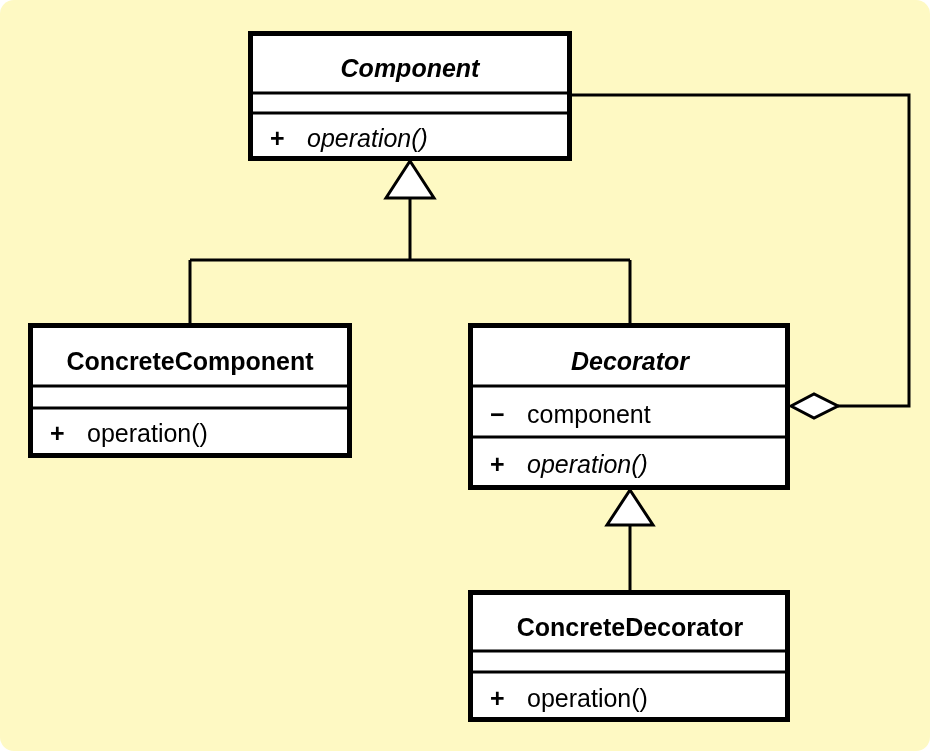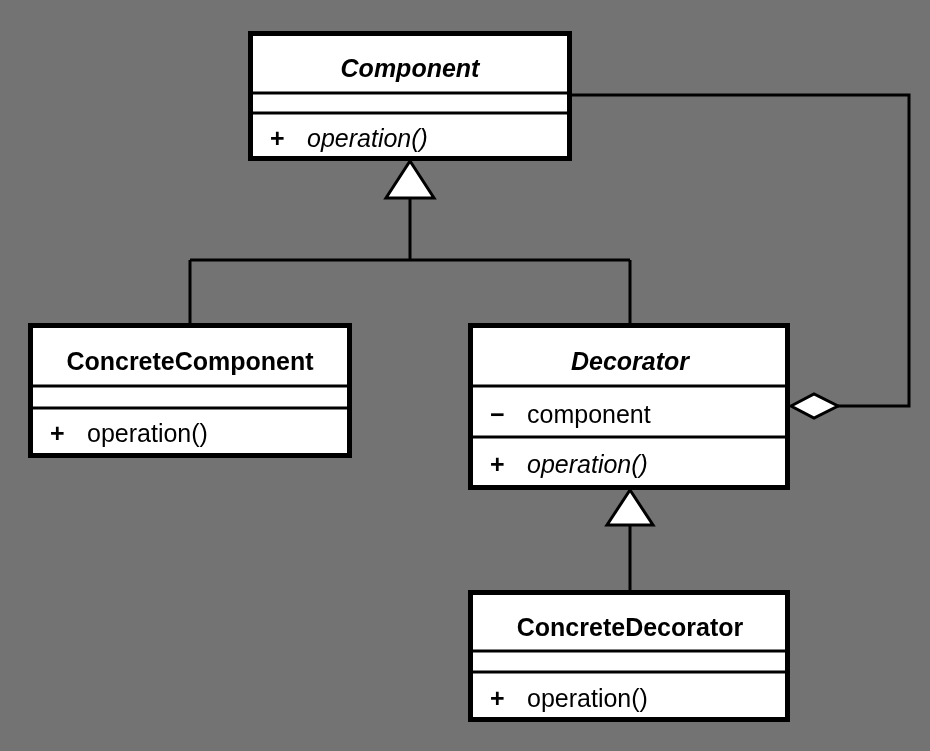--- a/index.html
+++ b/index.html
@@ -4,23 +4,24 @@
 <style>
   html, body {
     margin: 0;
     padding: 0;
     background: #ffffff;
   }
   #diagram-root {
     position: relative;
     width: 930px;
     height: 751px;
-    background: #737373;
+    background: #fef9c3;
     font-family: "Liberation Sans", sans-serif;
     overflow: hidden;
+    border-radius: 14px;
   }
   svg.uml-canvas {
     display: block;
     width: 930px;
     height: 751px;
   }
   .class-box-border {
     fill: #ffffff;
     stroke: #000000;
     stroke-width: 5;

